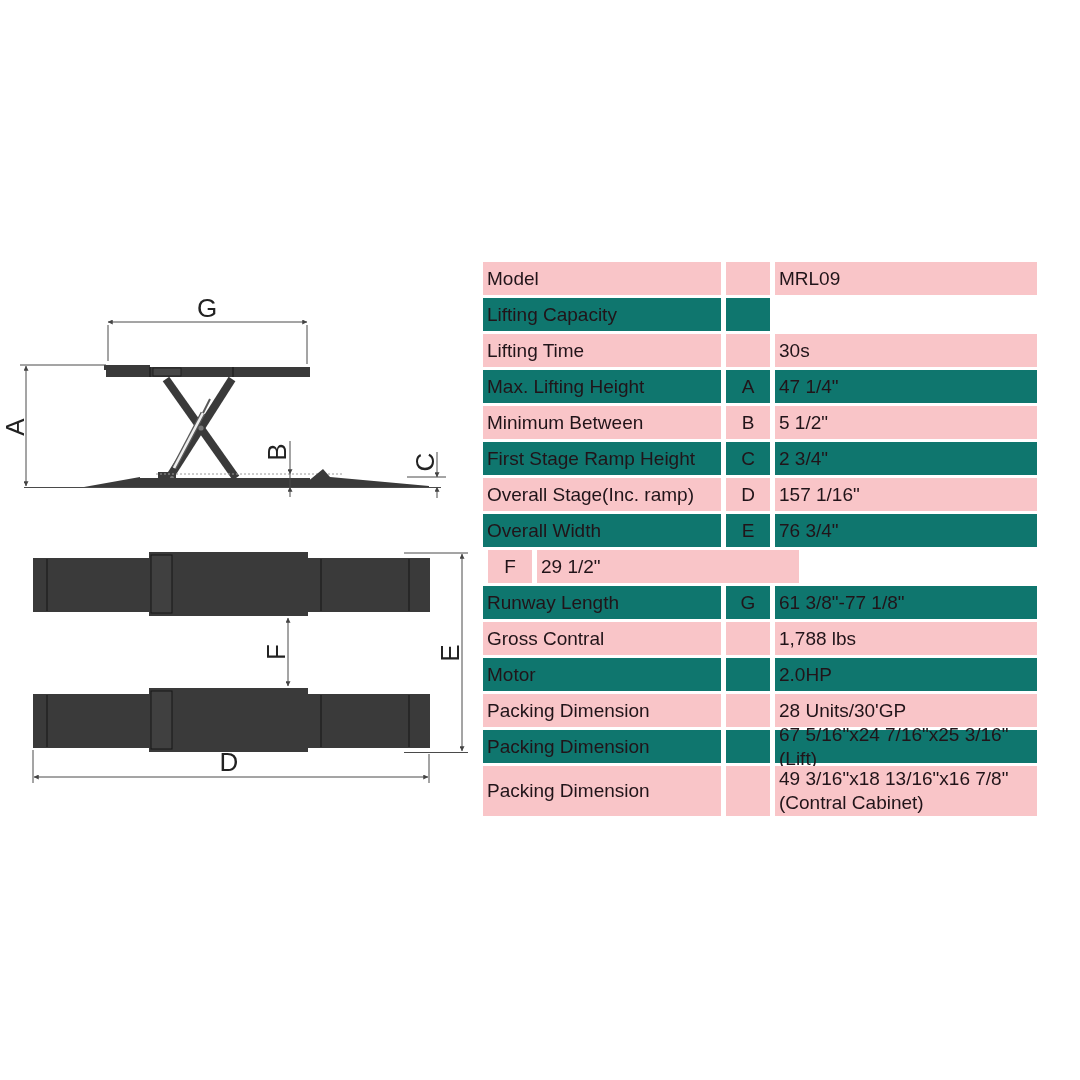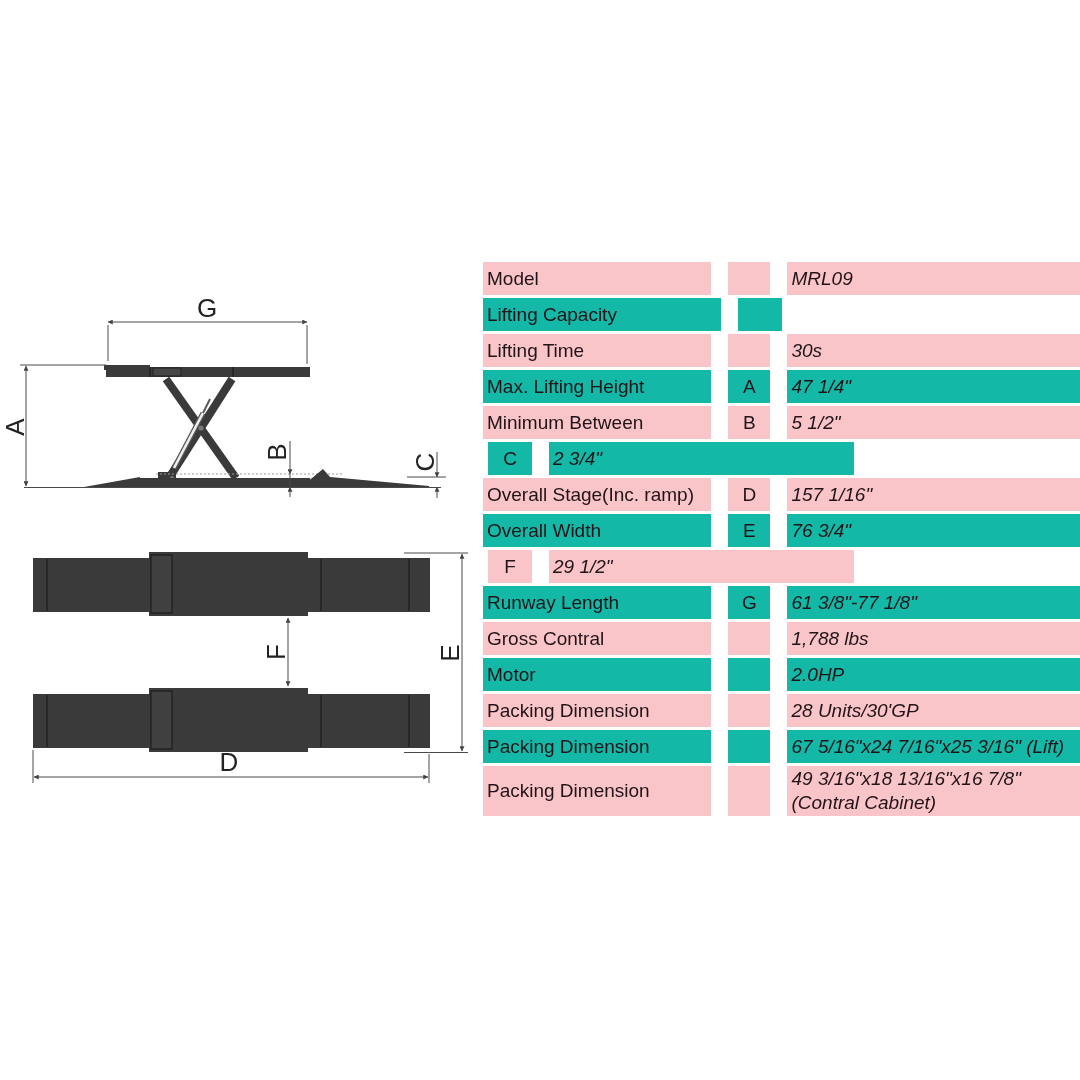--- a/index.html
+++ b/index.html
@@ -18,26 +18,26 @@
   .dark{fill:var(--dark,#3a3a3a);}
   .seam{stroke:#141414;stroke-width:1;}
 
   
   .spec-table{
     position:absolute;left:483px;top:262px;width:597px;
     font-size:19px;
   }
   .row{display:flex;margin-bottom:3px;align-items:stretch;}
   .row .c1,.row .c2,.row .c3{
-    display:flex;align-items:center;background:#14b8a6;
+    display:flex;align-items:center;background:#0f766e;
   }
   .row .c1{width:238px;padding-left:4px;box-sizing:border-box;}
   .row .c2{width:44px;margin-left:5px;justify-content:center;}
-  .row .c3{width:305px;margin-left:5px;padding-left:4px;box-sizing:border-box;line-height:24px;font-style:italic;}
-  .row{height:33px;gap:12px;}
+  .row .c3{width:262px;margin-left:5px;padding-left:4px;box-sizing:border-box;line-height:24px;}
+  .row{height:33px;}
   .row.tall{height:50px;}
   .row.pink .c1,.row.pink .c2,.row.pink .c3{background:var(--pink,#f9c5c8);}
 </style>
 </head>
 <body>
 
 <div class="canvas">
 
   <svg class="diagram-svg" viewBox="0 0 480 1080">
     <defs>
@@ -166,20 +166,21 @@
       <div class="c1">Max. Lifting Height</div>
       <div class="c2">A</div>
       <div class="c3">47 1/4"</div>
     </div>
     <div class="row pink">
       <div class="c1">Minimum Between</div>
       <div class="c2">B</div>
       <div class="c3">5 1/2"</div>
     </div>
     <div class="row">
+      <div class="c1">First Stage Ramp Height</div>
       <div class="c2">C</div>
       <div class="c3">2 3/4"</div>
     </div>
     <div class="row pink">
       <div class="c1">Overall Stage(Inc. ramp)</div>
       <div class="c2">D</div>
       <div class="c3">157 1/16"</div>
     </div>
     <div class="row">
       <div class="c1">Overall Width</div>

